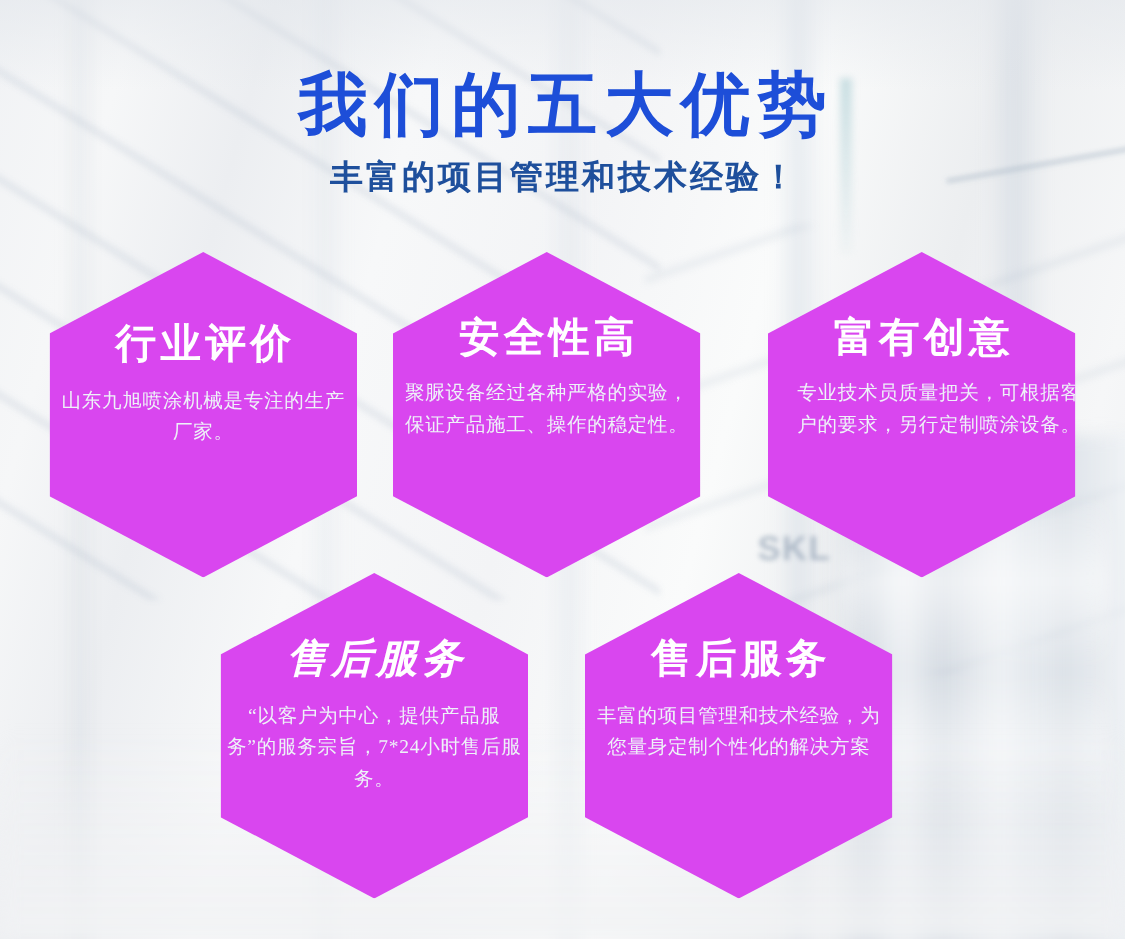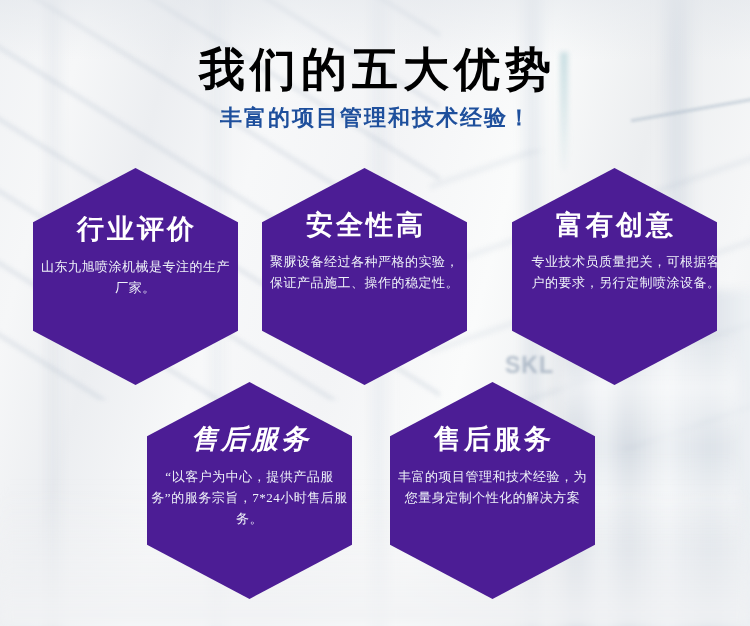--- a/index.html
+++ b/index.html
@@ -173,40 +173,40 @@
     width: 750px;
     text-align: center;
     z-index: 5;
   }
   .main-title {
     font-family: "Liberation Serif", "DejaVu Serif", serif;
     font-weight: bold;
     font-size: 46px;
     line-height: 52px;
     letter-spacing: 5px;
-    color: #000000;
+    color: #1d4ed8;
     text-indent: 5px;
   }
   .sub-title {
     margin-top: 9px;
     font-family: "Liberation Sans", "DejaVu Sans", sans-serif;
     font-weight: bold;
     font-size: 22px;
     line-height: 26px;
     letter-spacing: 2px;
     color: #1e4f9c;
     text-indent: 2px;
   }
 
   
   .hex {
     position: absolute;
     width: 205px;
     height: 217px;
-    background: #4c1d95;
+    background: #d946ef;
     clip-path: polygon(50% 0%, 100% 25%, 100% 75%, 50% 100%, 0% 75%, 0% 25%);
     -webkit-clip-path: polygon(50% 0%, 100% 25%, 100% 75%, 50% 100%, 0% 75%, 0% 25%);
     z-index: 4;
     display: flex;
     flex-direction: column;
     align-items: center;
     box-sizing: border-box;
   }
   .hex-title {
     font-family: "Liberation Serif", "DejaVu Serif", serif;

